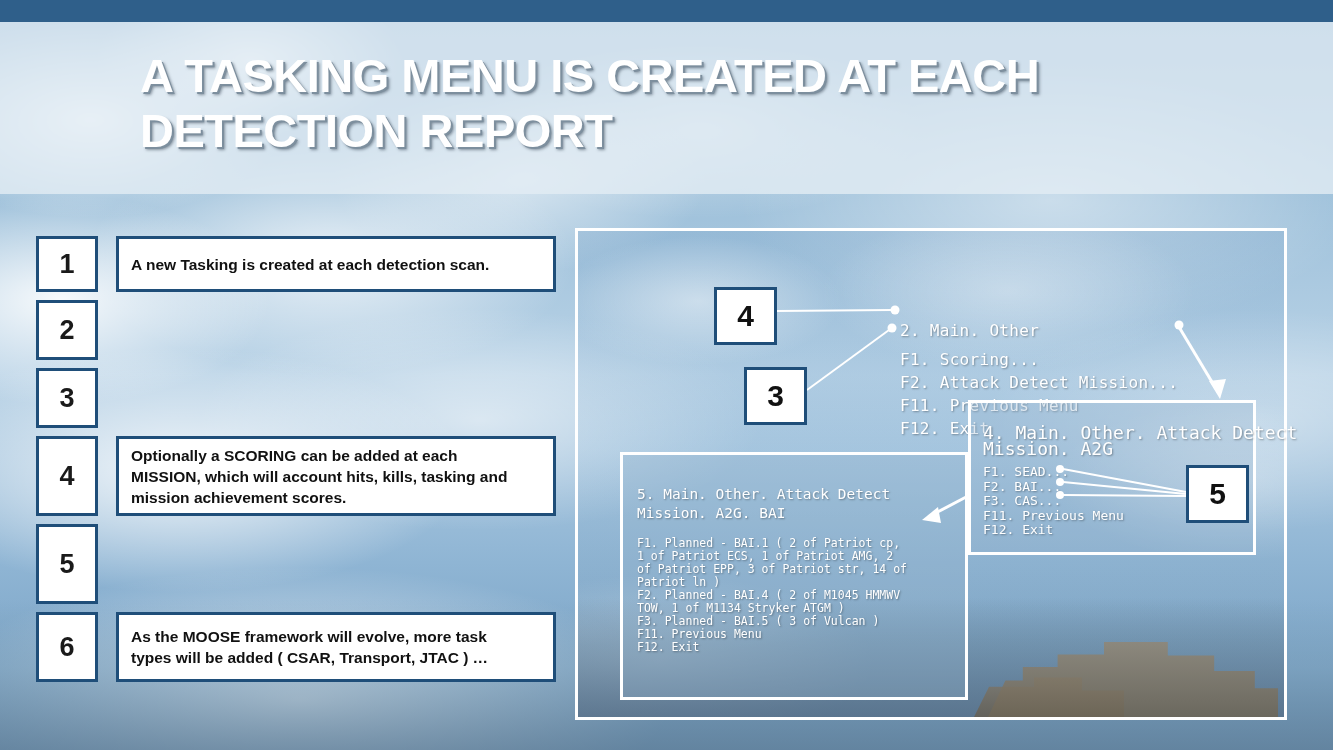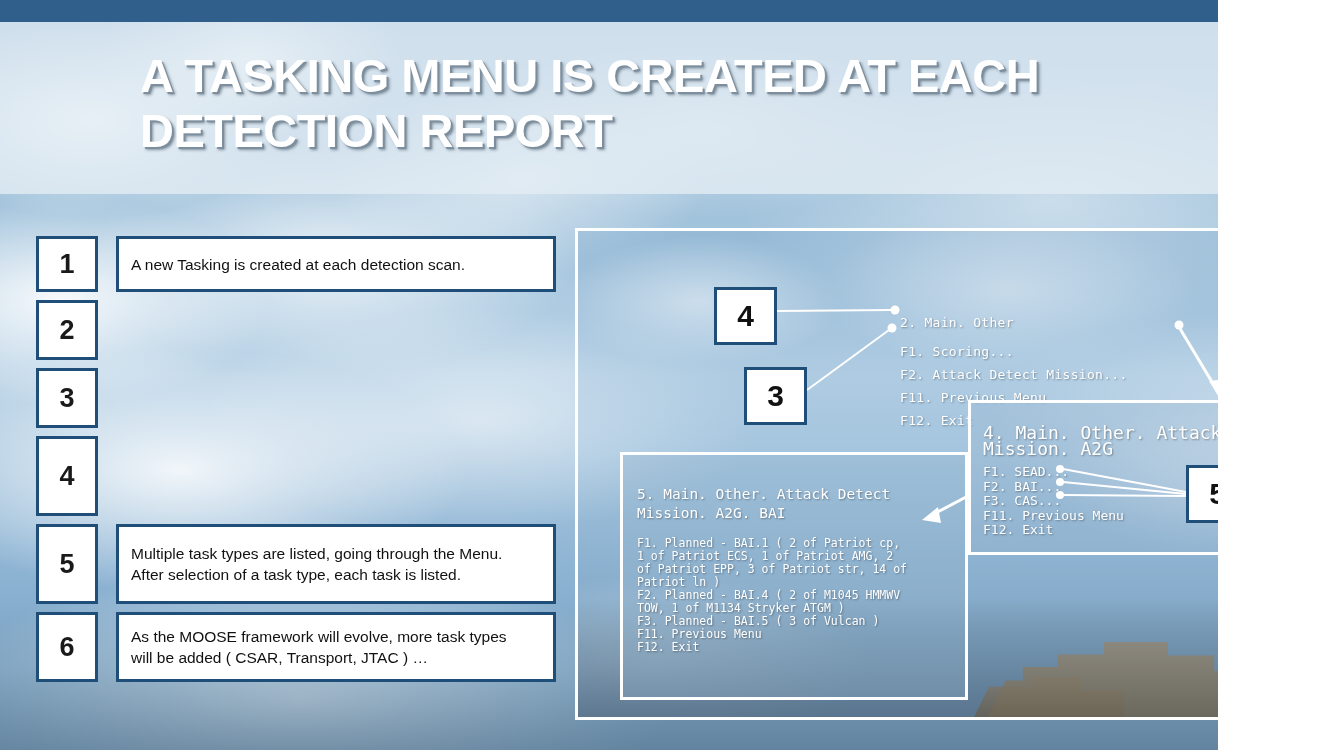--- a/index.html
+++ b/index.html
@@ -8,21 +8,21 @@
     background: #ffffff;
   }
   body {
     width: 1333px;
     height: 750px;
     overflow: hidden;
     font-family: "Liberation Sans", sans-serif;
   }
   #stage {
     position: relative;
-    width: 1218px;
+    width: 1333px;
     height: 750px;
     overflow: hidden;
     background: linear-gradient(180deg, #7fa9cc 0%, #9dc0da 25%, #b8d2e6 50%, #8fb5d4 75%, #6f99bd 100%);
   }
   
   .cloudlayer {
     position: absolute;
     inset: 0;
     background:
       radial-gradient(ellipse 280px 140px at 90px 120px, rgba(255,255,255,0.95), rgba(255,255,255,0) 70%),
@@ -104,21 +104,21 @@
     flex: 1;
     background: #ffffff;
     border: 3px solid #1f4e79;
     box-sizing: border-box;
     padding: 8px 28px 8px 12px;
     font-size: 15.5px;
     line-height: 21px;
     color: #111111;
     display: flex;
     align-items: center;
-    font-weight: 400;
+    font-weight: 700;
   }
   .r1 .numbox, .r1 .textbox { min-height: 56px; height: 56px; }
   .r2 .numbox, .r2 .textbox { min-height: 60px; height: 60px; }
   .r3 .numbox, .r3 .textbox { min-height: 60px; height: 60px; }
   .r4 .numbox, .r4 .textbox { min-height: 80px; height: 80px; }
   .r5 .numbox, .r5 .textbox { min-height: 80px; height: 80px; }
   .r6 .numbox, .r6 .textbox { min-height: 70px; height: 70px; }
 
   
   .rightpanel {
@@ -172,22 +172,22 @@
 
   
   .menutext {
     position: absolute;
     font-family: "DejaVu Sans Mono", monospace;
     color: #ffffff;
     white-space: pre;
   }
   .menu-main {
     left: 900px;
-    top: 265px;
-    font-size: 13px;
+    top: 273px;
+    font-size: 16px;
     line-height: 23px;
     letter-spacing: 0.3px;
     text-shadow: 1px 1px 2px rgba(0,0,0,0.35);
   }
   .menu-main .mhead {
     display: block;
     margin-bottom: 6px;
   }
   
   .box-a2g {
@@ -303,25 +303,25 @@
     <div class="row r2">
       <div class="numbox">2</div>
     </div>
 
     <div class="row r3">
       <div class="numbox">3</div>
     </div>
 
     <div class="row r4">
       <div class="numbox">4</div>
+      <div class="textbox">Optionally a SCORING can be added at each MISSION, which will account hits, kills, tasking and mission achievement scores.</div>
     </div>
 
     <div class="row r5">
       <div class="numbox">5</div>
-      <div class="textbox">Multiple task types are listed, going through the Menu. After selection of a task type, each task is listed.</div>
     </div>
 
     <div class="row r6">
       <div class="numbox">6</div>
       <div class="textbox">As the MOOSE framework will evolve, more task types will be added ( CSAR, Transport, JTAC ) …</div>
     </div>
 
   </div>
 
   <div class="rightpanel">

